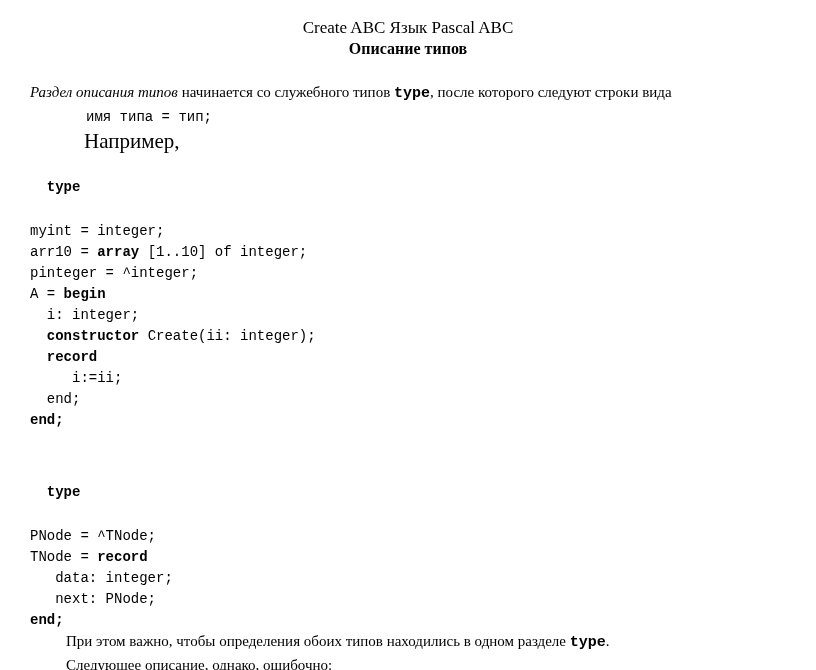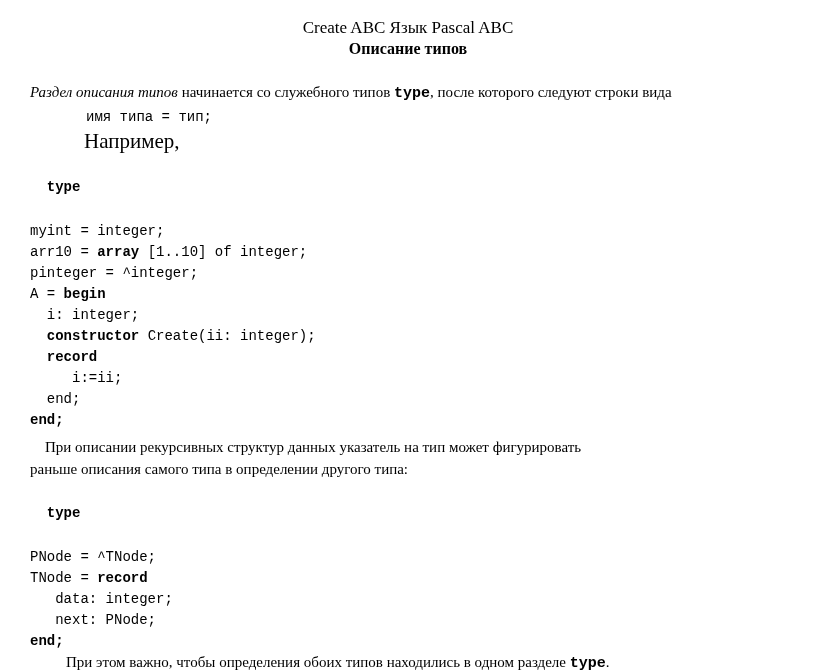--- a/index.html
+++ b/index.html
@@ -83,22 +83,21 @@
 <span>A = <span class="kw">begin</span></span>
 <span>  i: integer;</span>
 <span>  <span class="kw">constructor</span> Create(ii: integer);</span>
 <span>  <span class="kw">record</span></span>
 <span>     i:=ii;</span>
 <span>  end;</span>
 <span><span class="kw">end;</span></span>
 </div>
 
 <p style="line-height:1.45; margin-bottom:2px;">
-  <span>&nbsp;&nbsp;&nbsp;&nbsp;<span>При описании рекурсивных структур данных указатель на тип может фигурировать</span></span><br>
-  <span>раньше описания самого типа в определении другого типа:</span>
+  <br>
 </p>
 
 <div class="code-block indent1" style="margin-bottom:2px;">
   <span class="kw">type</span>
 </div>
 
 <div class="code-block" style="">
 <span>PNode = ^TNode;</span>
 <span>TNode = <span class="kw">record</span></span>
 <span>   data: integer;</span>

